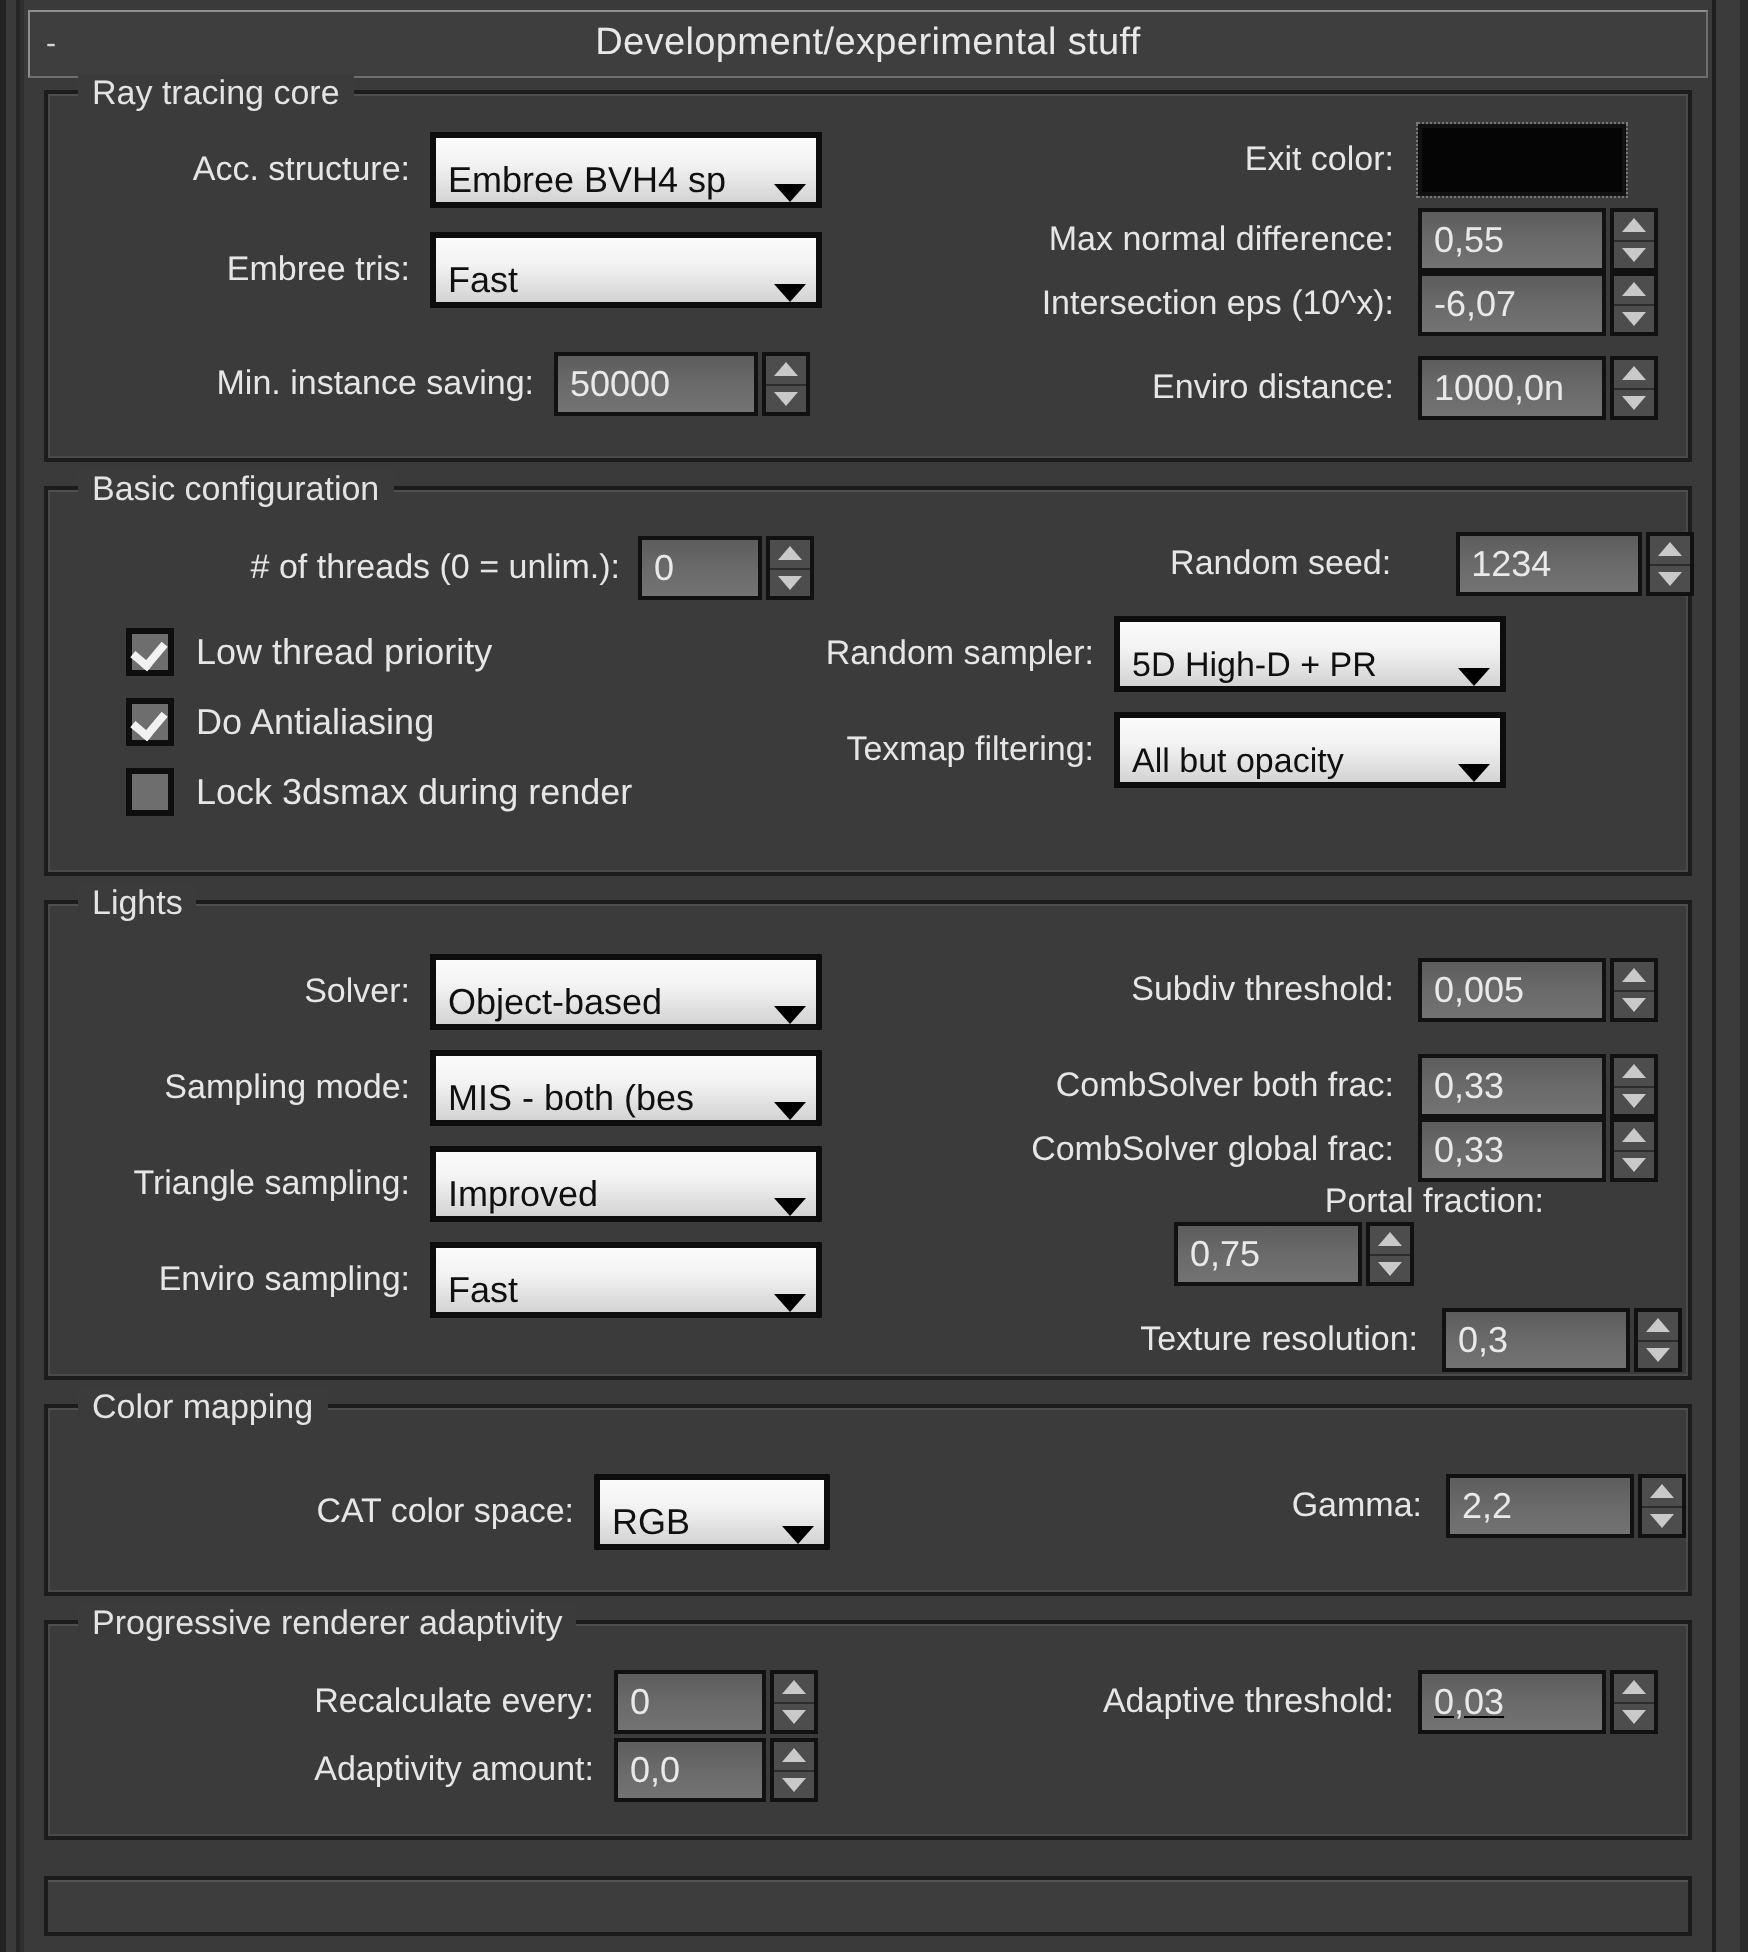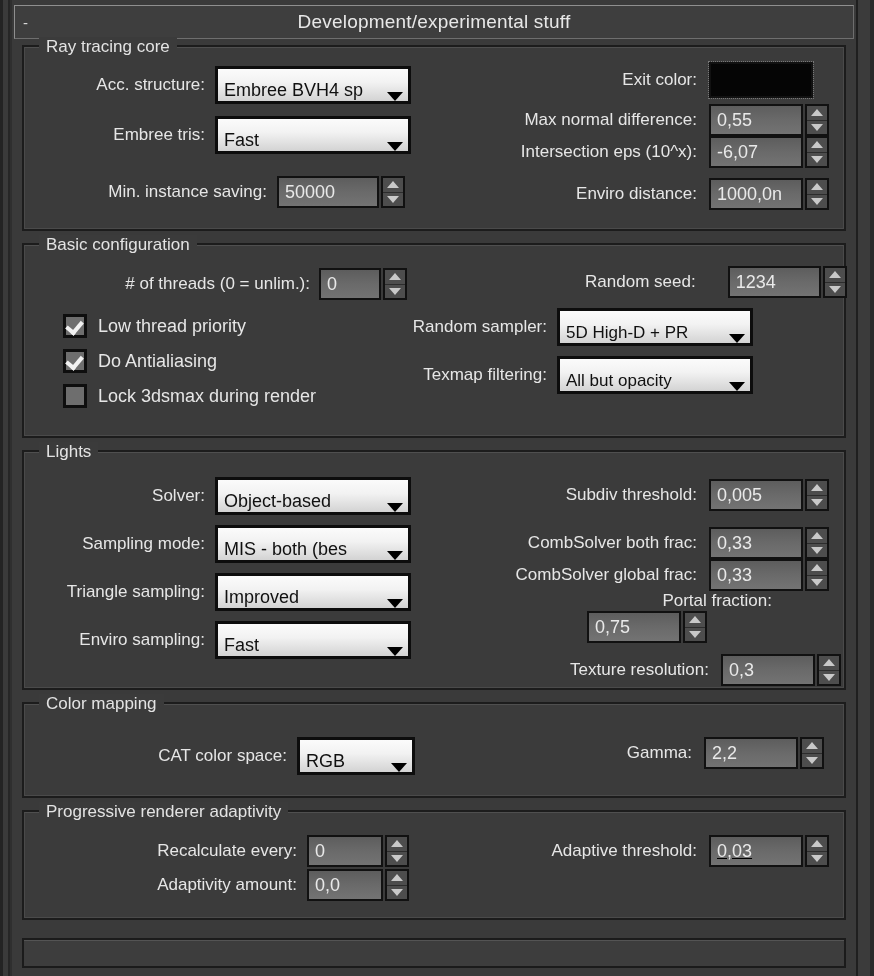--- a/index.html
+++ b/index.html
@@ -571,21 +571,21 @@
         <div class="row" style="left:0; top:32px; width:390px;">
           <span class="lbl" style="width:262px;">CAT color space:</span>
           <div class="combo" style="width:118px; margin-left:10px;">
             <span class="combo-text">RGB</span>
             <span class="combo-arrow">
                 <i></i>
               </span>
           </div>
         </div>
 
-        <div class="row" style="left:405px; top:32px; width:412px;">
+        <div class="row" style="left:424px; top:32px; width:412px;">
           <span class="lbl" style="width:262px;">Gamma:</span>
           <div class="spin" style="width:120px; margin-left:12px;">
             <div class="num">
               <span>2,2</span>
             </div>
             <div class="arrows">
               <div class="ar up">
                   <i></i>
                 </div>
               <div class="ar dn">

